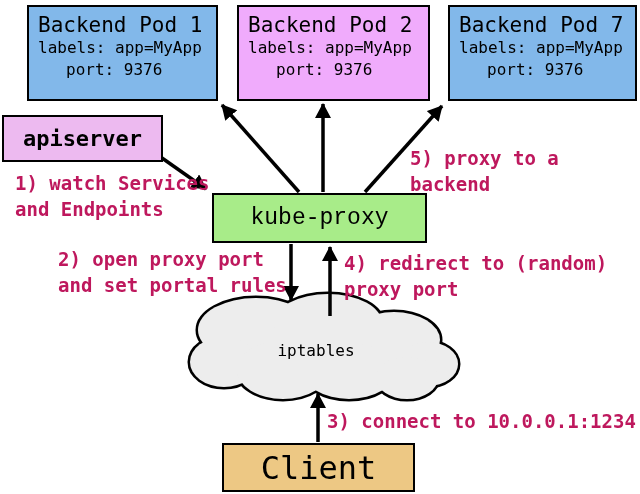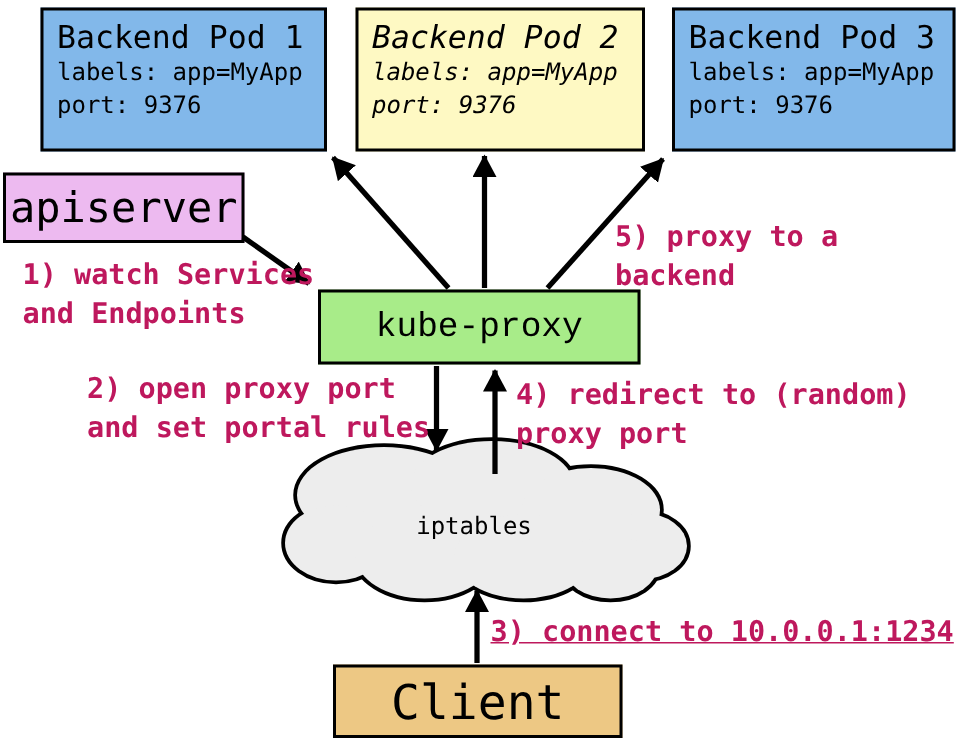--- a/index.html
+++ b/index.html
@@ -15,24 +15,24 @@
   .box {
     position: absolute;
     border: 2.5px solid #000;
     box-sizing: border-box;
     color: #000;
   }
   .pod { background: #82B8EA; padding: 5px 0 0 9px; }
   .pod-title { font-size: 21px; line-height: 26px; white-space: nowrap; }
   .pod-line  { font-size: 16px; line-height: 20px; white-space: nowrap; }
   .pod-line.first { margin-top: 0; }
-  .pod-line.second { margin-top: 2px; }
+  .pod-line.second { margin-top: 2px; margin-left: 28px; }
 
   .center-box { display: flex; align-items: center; justify-content: center; }
-  #apiserver   { background: #EDBAF0; font-size: 28px; }
+  #apiserver   { background: #EDBAF0; font-size: 22px; font-weight: bold; }
   #kube-proxy  { background: #A8EC89; font-size: 23px; font-family: Liberation Mono, monospace; }
   #client      { background: #EDC884; font-size: 32px; }
 
   
   .note {
     position: absolute;
     font-weight: bold;
     font-size: 19px;
     line-height: 26px;
     white-space: pre-line;
@@ -64,28 +64,28 @@
 <div class="stage">
 
   <div class="boxes-layer">
 
     <div class="box pod" style="left: 27px; top: 5px; width: 191px; height: 96px; background: rgb(130, 184, 234);">
       <div class="pod-title">Backend Pod 1</div>
       <div class="pod-line first">labels: app=MyApp</div>
       <div class="pod-line second">port: 9376</div>
     </div>
 
-    <div class="box pod" style="left: 237px; top: 5px; width: 193px; height: 96px; background: #fef9c3; font-style: italic;">
+    <div class="box pod" style="left: 237px; top: 5px; width: 193px; height: 96px; background: #f0abfc;">
       <div class="pod-title">Backend Pod 2</div>
       <div class="pod-line first">labels: app=MyApp</div>
       <div class="pod-line second">port: 9376</div>
     </div>
 
     <div class="box pod" style="left: 448px; top: 5px; width: 189px; height: 96px; background: rgb(130, 184, 234);">
-      <div class="pod-title">Backend Pod 3</div>
+      <div class="pod-title">Backend Pod 7</div>
       <div class="pod-line first">labels: app=MyApp</div>
       <div class="pod-line second">port: 9376</div>
     </div>
 
     <div id="apiserver" class="box center-box" style="left: 2px; top: 115px; width: 161px; height: 47px; background: rgb(237, 186, 240);">
       <span>apiserver</span>
     </div>
 
     <div id="kube-proxy" class="box center-box" style="left: 212px; top: 193px; width: 215px; height: 50px; background: rgb(168, 236, 137);">
       <span>kube-proxy</span>
@@ -131,18 +131,18 @@
     <line class="arrow" x1="330" y1="316" x2="330" y2="247" marker-end="url(#ah)"></line>
     <line class="arrow" x1="318" y1="442" x2="318" y2="394" marker-end="url(#ah)"></line>
   </svg>
 
   <div class="cloud-label">iptables</div>
 
   <div class="note" style="left:15px;  top:170px;">1) watch Services
 and Endpoints</div>
   <div class="note" style="left:58px;  top:246px;">2) open proxy port
 and set portal rules</div>
-  <div class="note" style="left:327px; top:408px;text-decoration:underline;">3) connect to 10.0.0.1:1234</div>
+  <div class="note" style="left:327px; top:408px;">3) connect to 10.0.0.1:1234</div>
   <div class="note" style="left:344px; top:250px;">4) redirect to (random)
 proxy port</div>
   <div class="note" style="left:410px; top:145px;">5) proxy to a backend</div>
 
 </div>
 
 </body></html>

